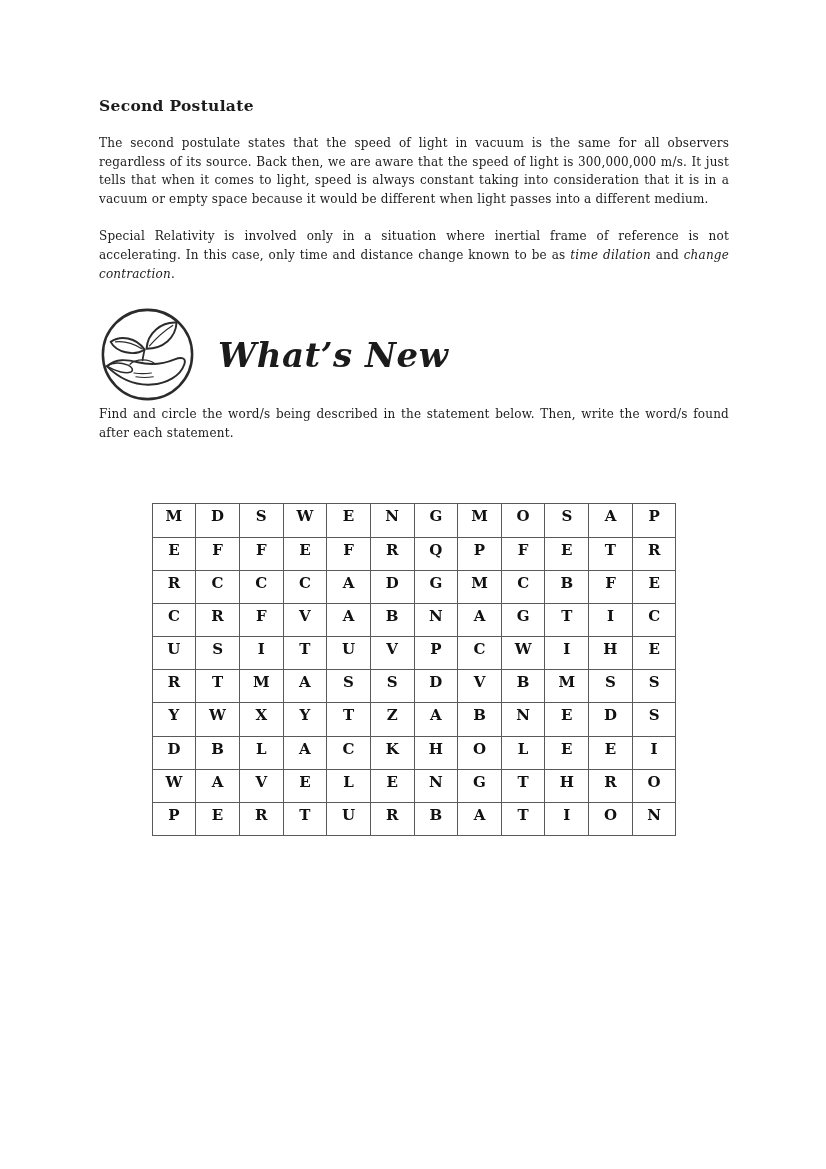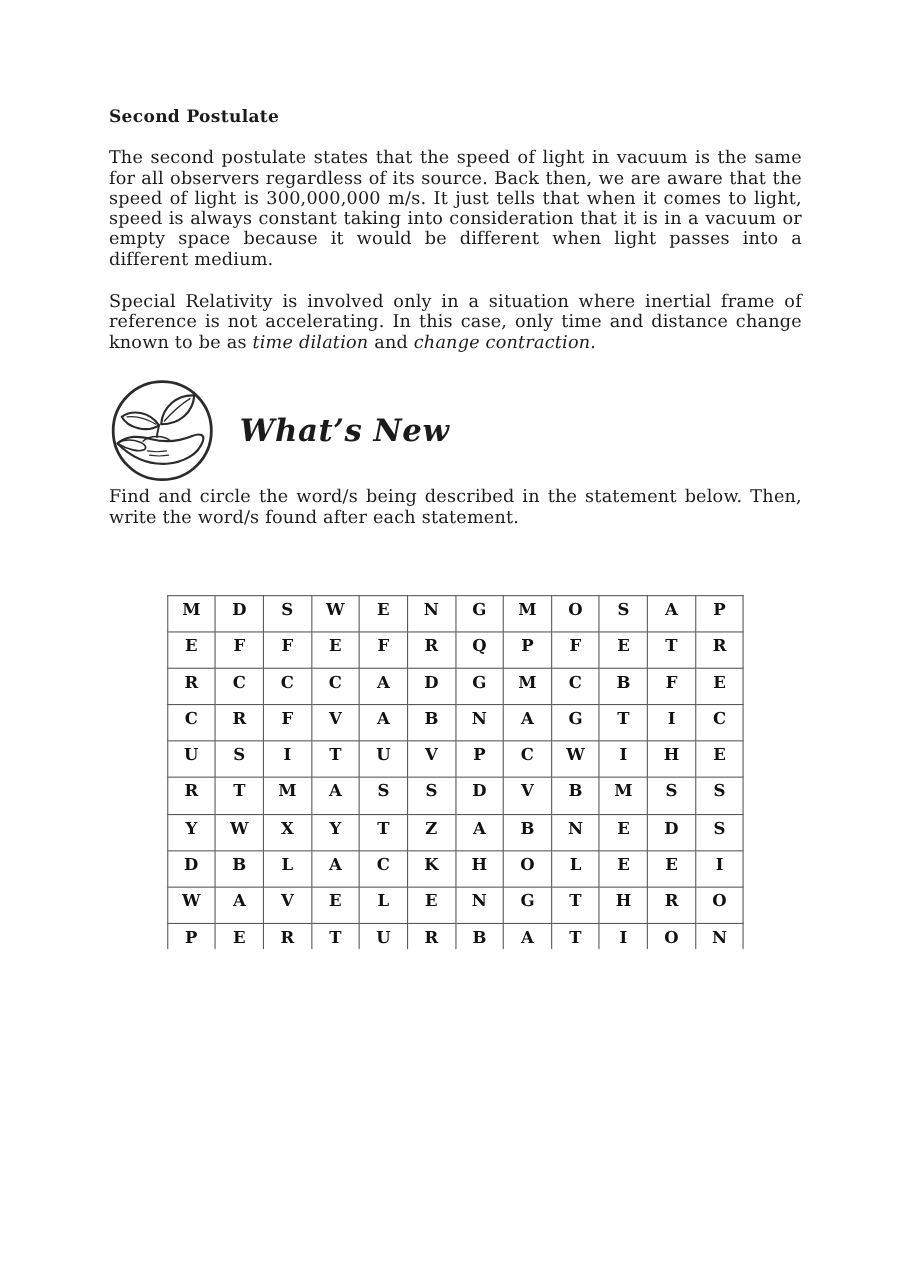--- a/index.html
+++ b/index.html
@@ -19,35 +19,35 @@
     left: 99px;
     width: 630px;
   }
   .section-heading {
     font-size: 15.5px;
     font-weight: bold;
     letter-spacing: 0.3px;
   }
   .body-text {
     margin-top: 19px;
-    font-size: 16px;
+    font-size: 12px;
     line-height: 18.6px;
     text-align: justify;
     letter-spacing: 0.2px;
   }
   .body-text em { font-style: italic; }
   .whats-new-row {
     margin-top: 23px;
     display: flex;
     align-items: center;
   }
   .seedling-icon { flex: 0 0 auto; display: block; }
   .whats-new-title {
     margin-left: 22px;
-    font-size: 28px;
+    font-size: 34px;
     font-weight: bold;
     font-style: italic;
     letter-spacing: 0.5px;
   }
   .word-hunt-heading {
     margin-top: 27px;
     font-size: 15.5px;
     font-weight: bold;
     letter-spacing: 0.3px;
   }

